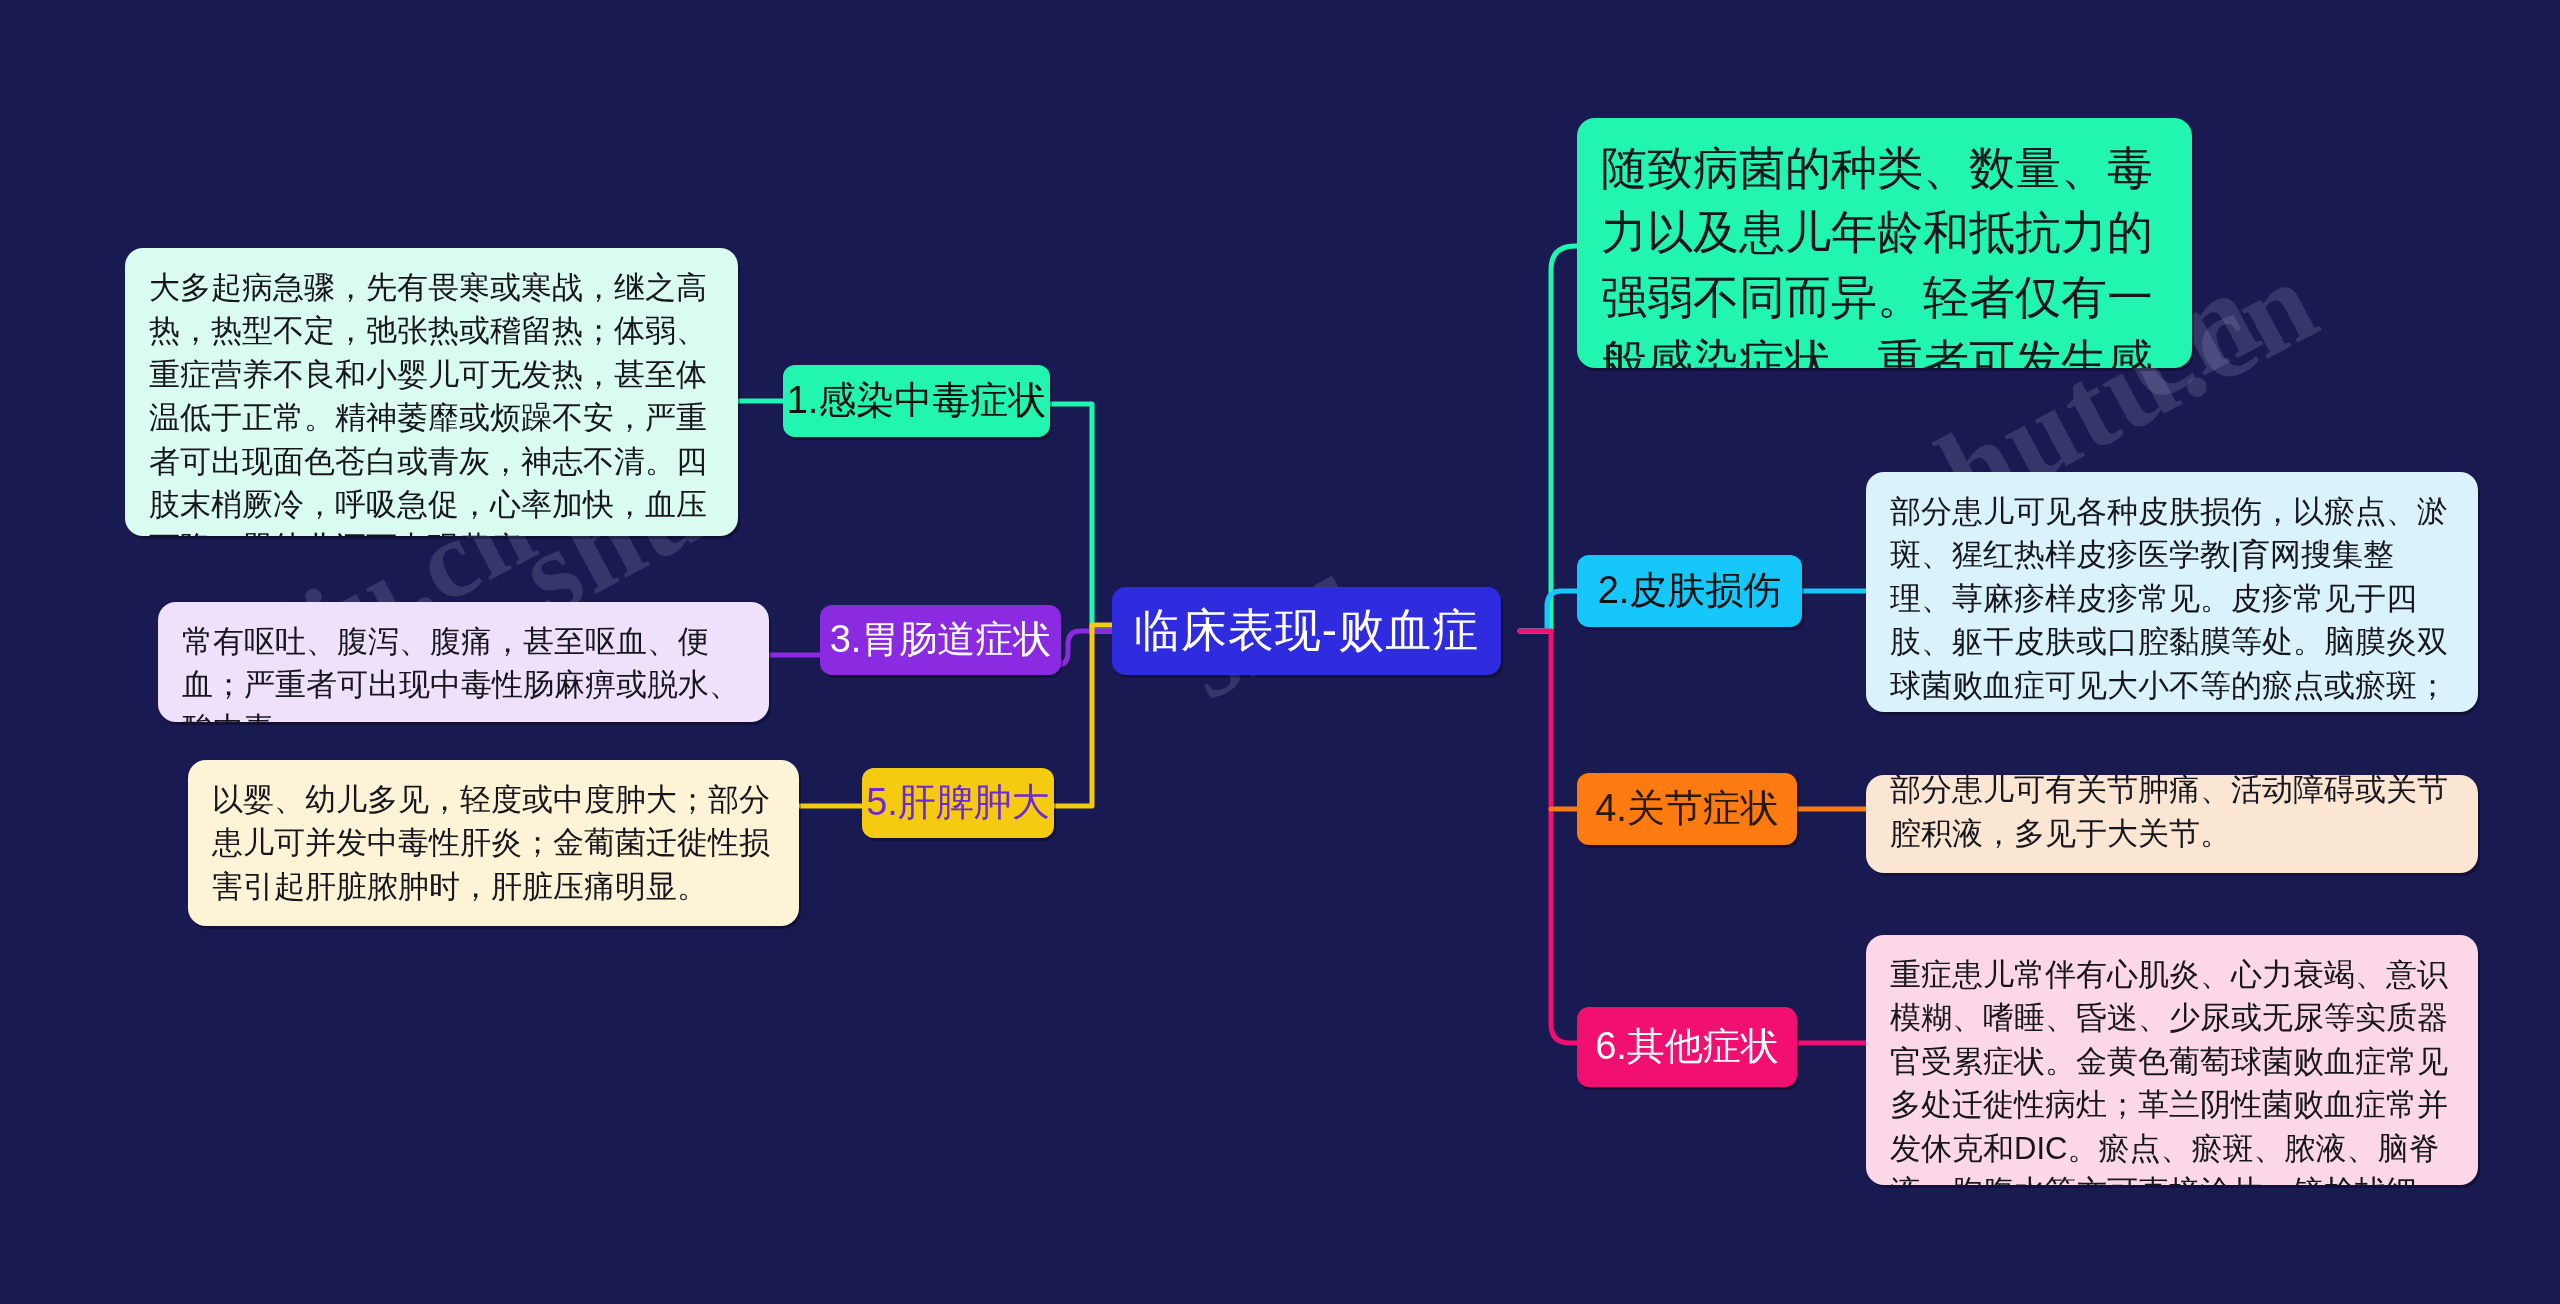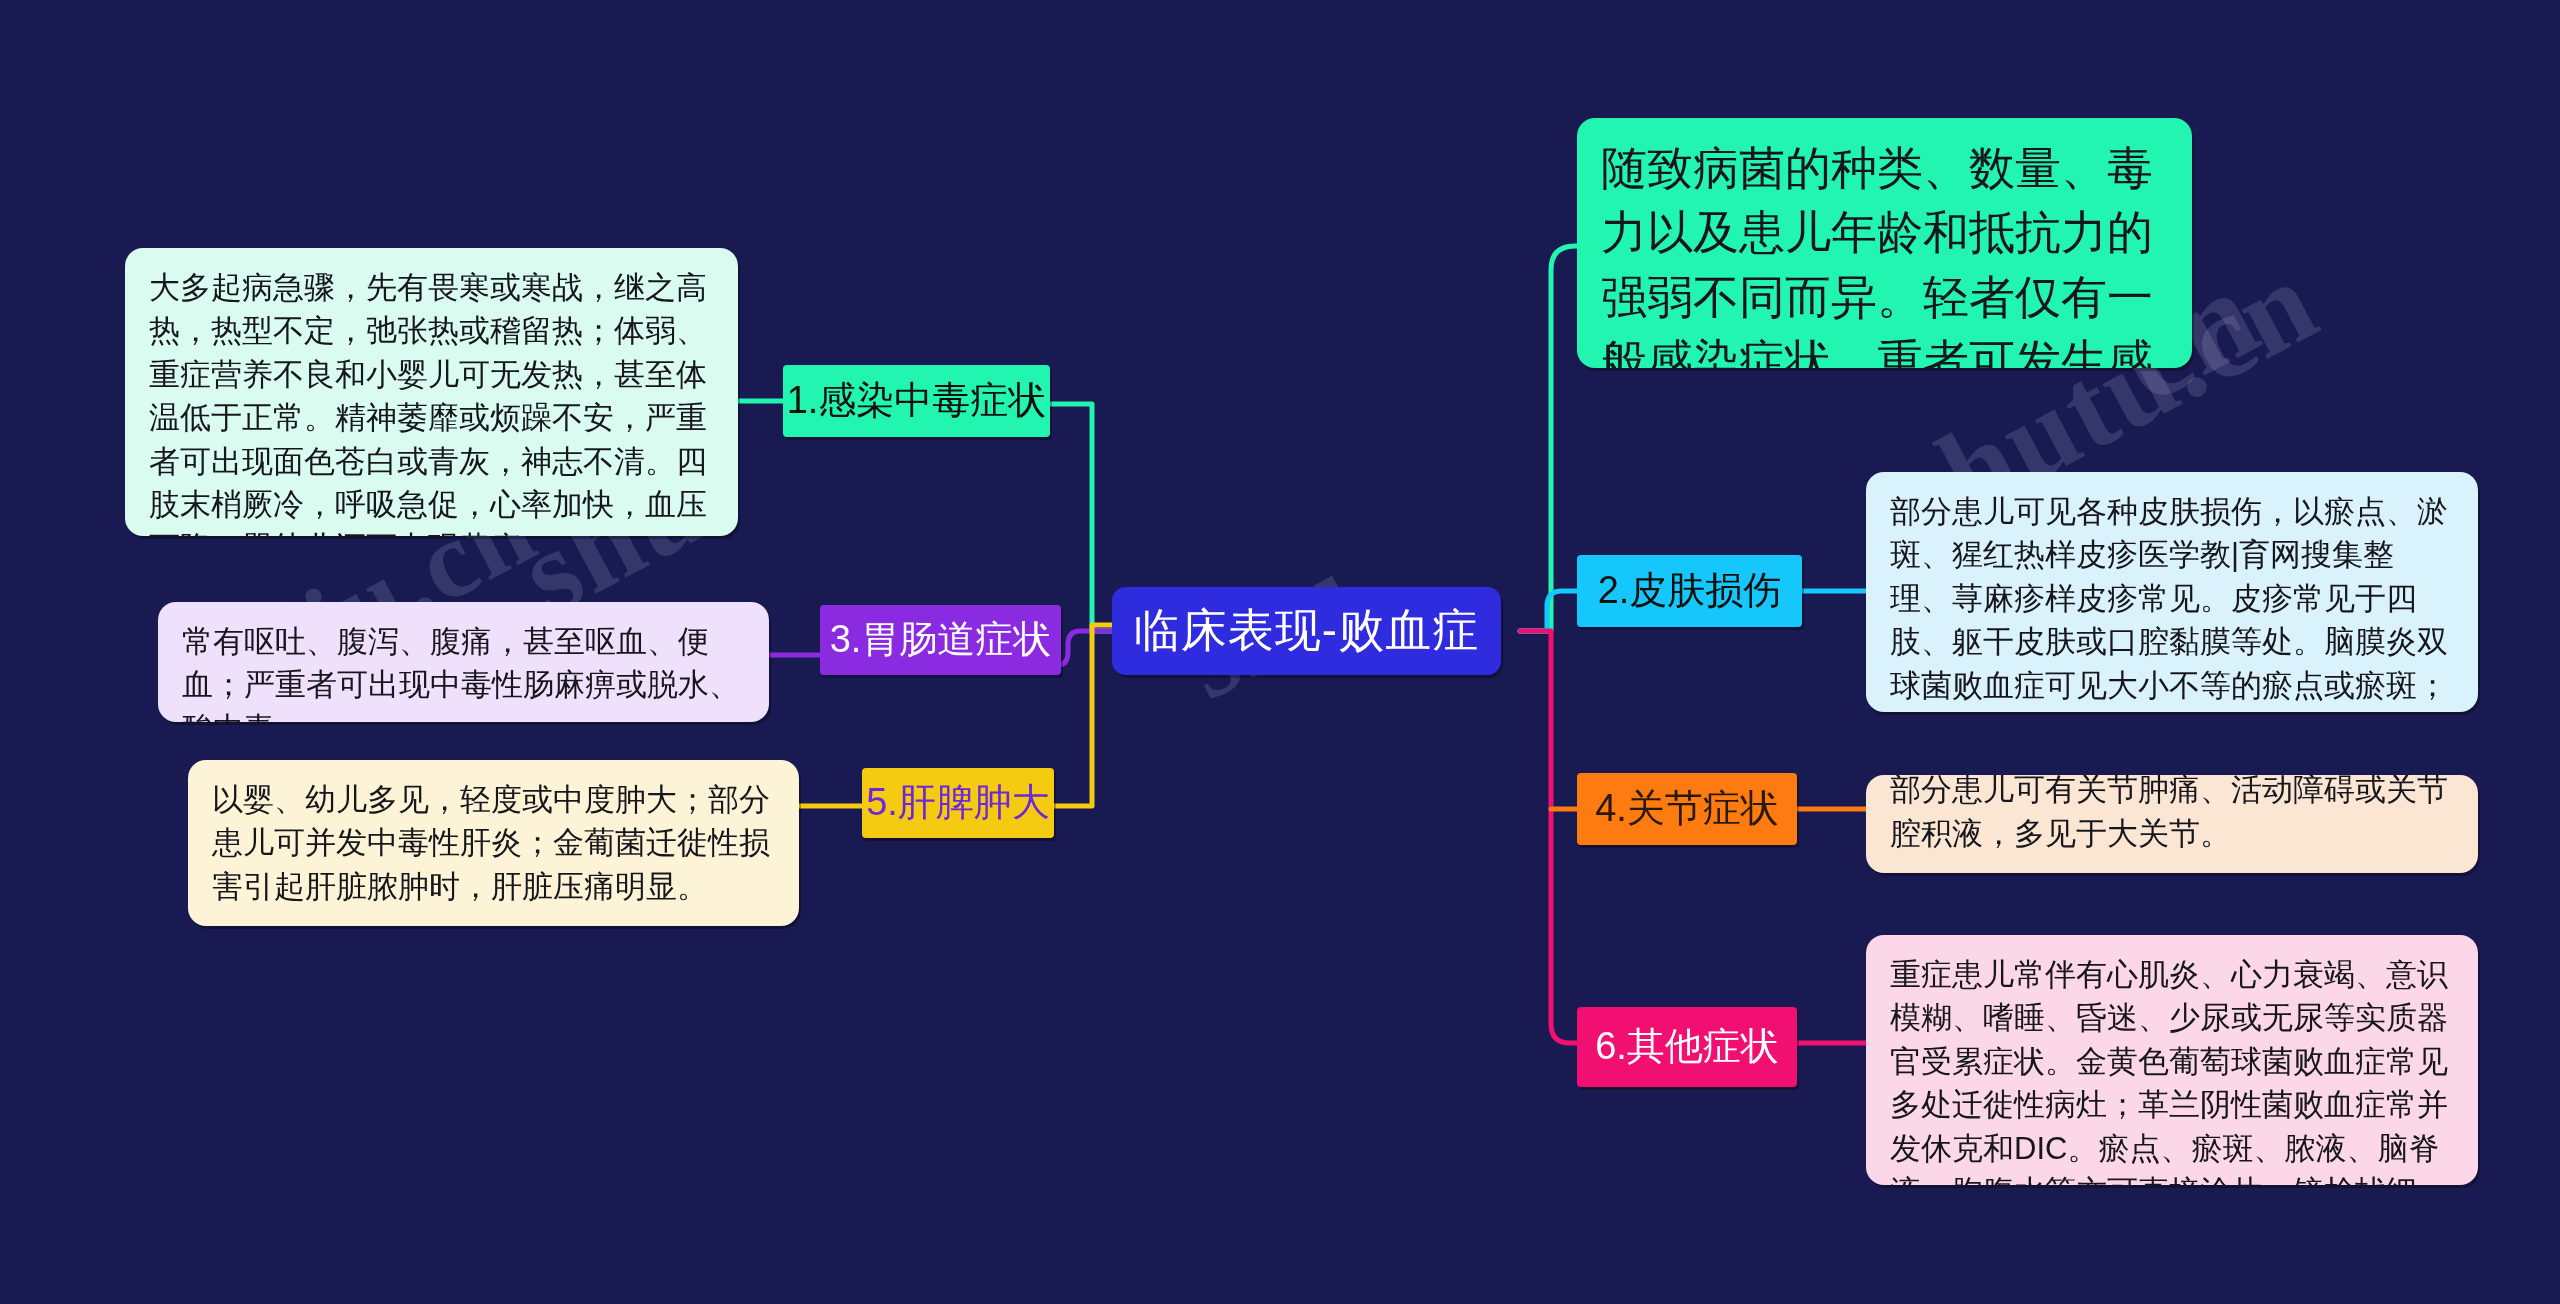--- a/index.html
+++ b/index.html
@@ -22,21 +22,21 @@
     color: rgba(190,195,225,0.17);
     font-weight: 700;
     transform: rotate(-28deg);
     user-select: none;
     white-space: nowrap;
     letter-spacing: 2px;
   }
 
   .node {
     position: absolute;
-    border-radius: 4px;
+    border-radius: 12px;
     display: flex;
     align-items: center;
     justify-content: center;
     box-shadow: 2px 3px 0 rgba(0,0,0,0.30);
     overflow: hidden;
   }
   .branch {
     font-size: 38px;
     font-weight: 400;
     padding: 0 22px;

